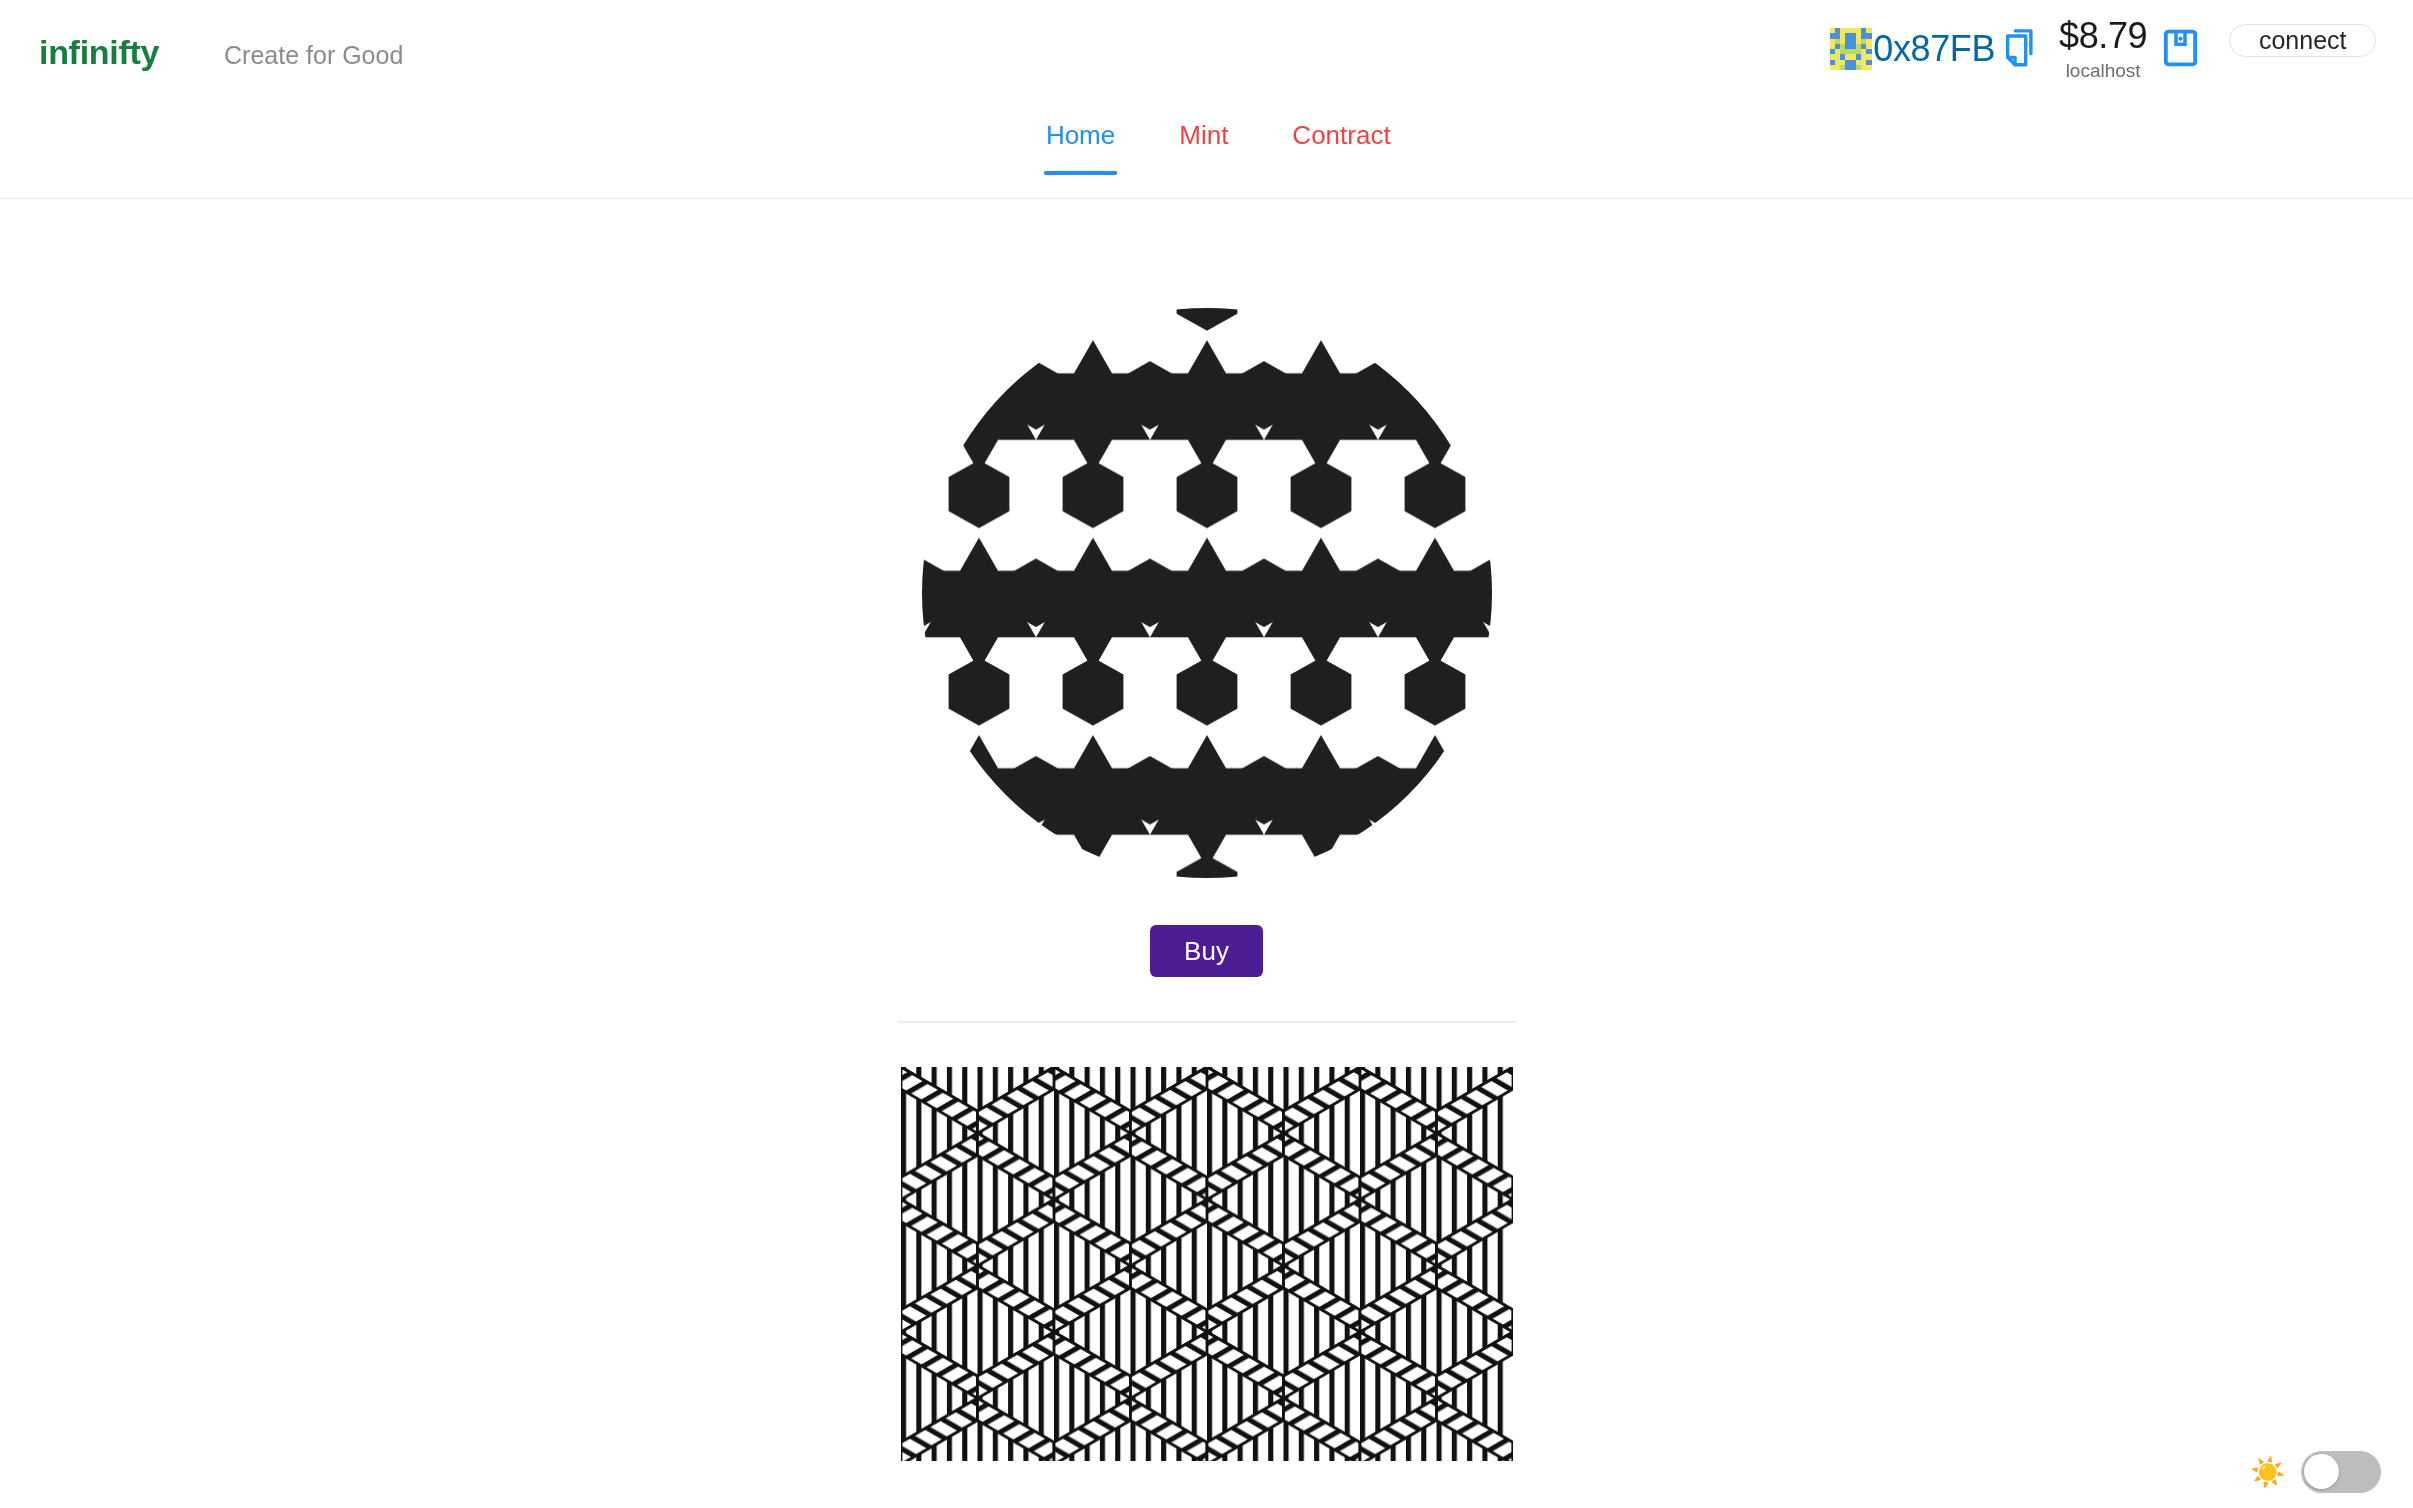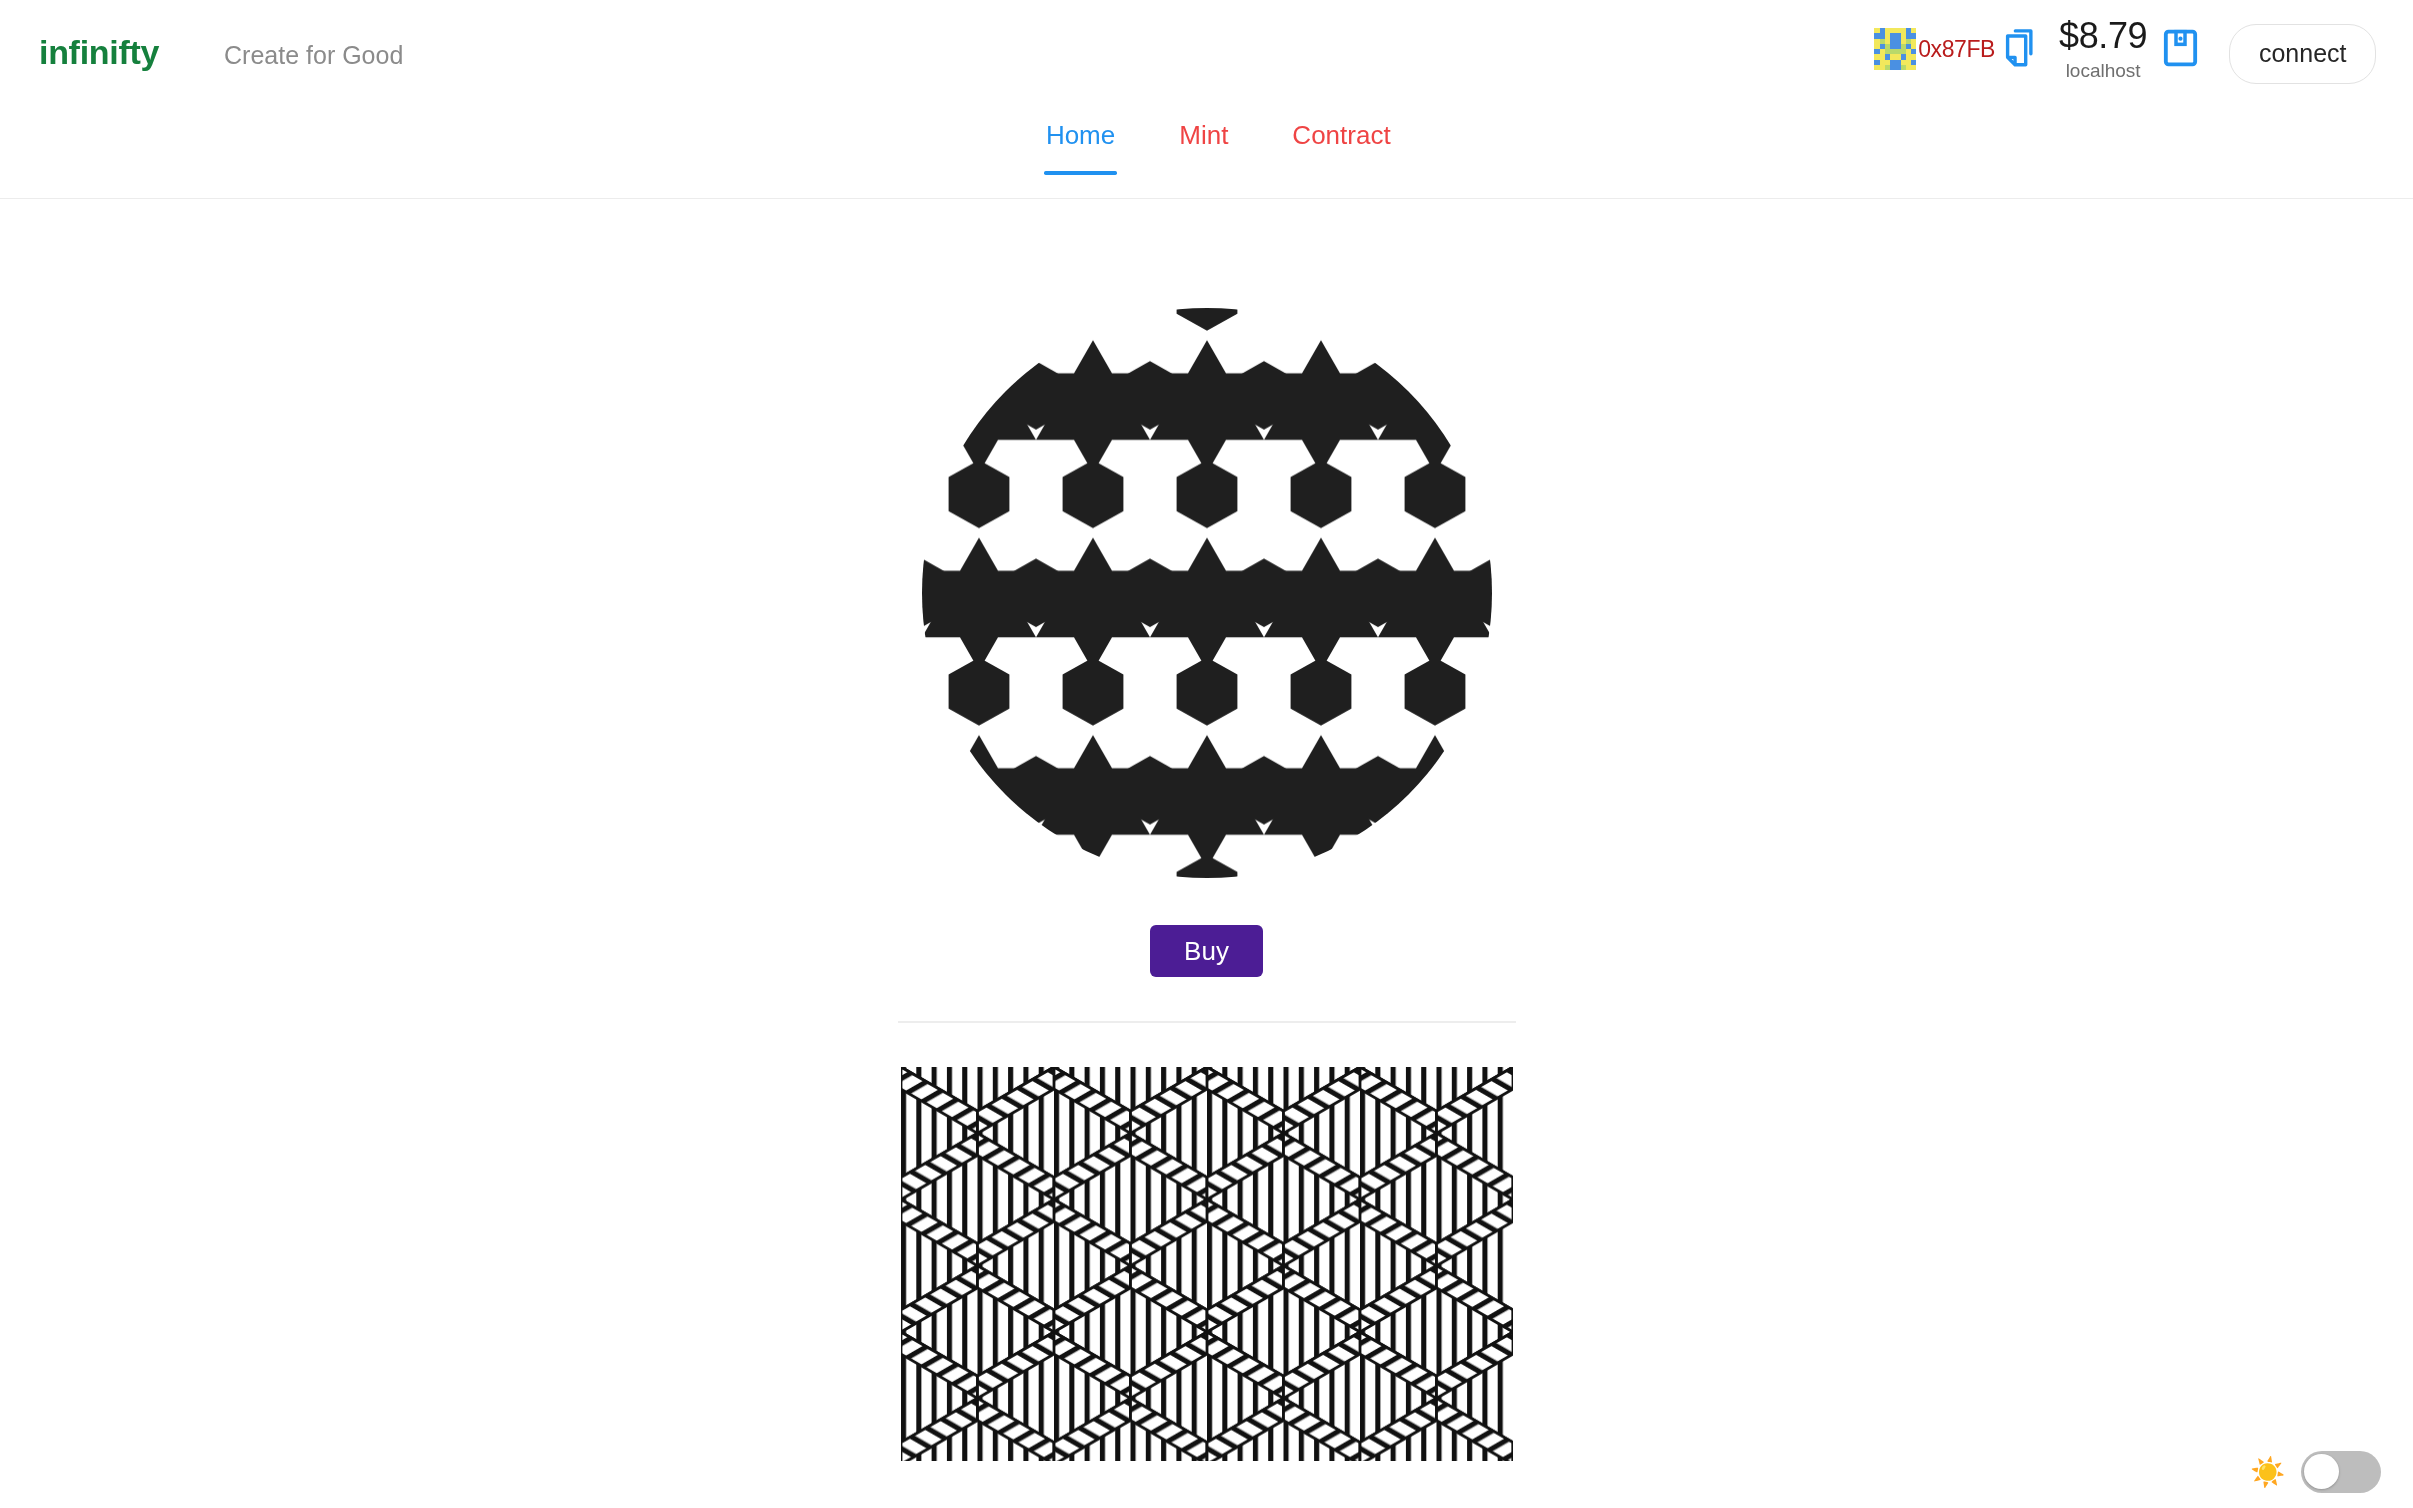--- a/index.html
+++ b/index.html
@@ -68,22 +68,22 @@
     grid-template-rows: repeat(8, 1fr);
     margin-right: 1.7px;
     flex: 0 0 auto;
   }
   .blockie i { display:block; }
   .bY { background: #f2e85c; }
   .bB { background: #4a90e2; }
   .bG { background: #b9d96a; }
 
   .acct-addr {
-    font-size: 23px;
-    color: #b91c1c;
+    font-size: 36px;
+    color: #0369a1;
     line-height: 1;
     letter-spacing: -0.4px;
     white-space: nowrap;
   }
 
   .icon-btn {
     background: none;
     border: none;
     padding: 0;
     margin: 0 6.7px;
@@ -110,21 +110,21 @@
   .balance-network {
     font-size: 19px;
     color: #6f6f6f;
     line-height: 1;
     margin-top: 5.9px;
   }
 
   .connect-btn {
     margin-left: 23.5px;
     margin-top: 1.7px;
-    height: 60px;
+    height: 33px;
     padding: 0 28.5px;
     border-radius: 27px;
     border: 1.3px solid #e2e2e2;
     background: #ffffff;
     color: #262626;
     font-size: 25px;
     font-family: "Liberation Sans", sans-serif;
     cursor: pointer;
     display: flex;
     align-items: center;

